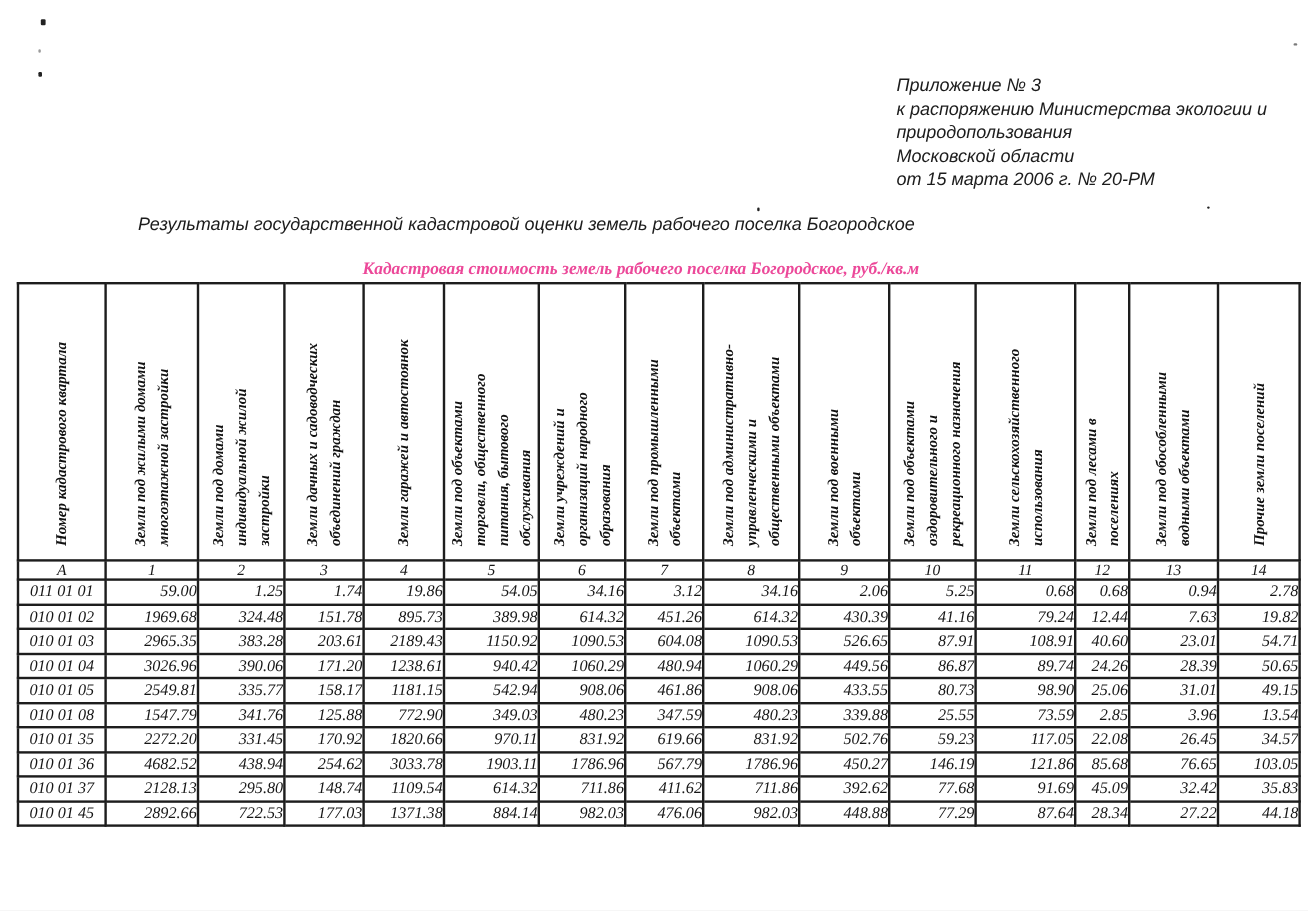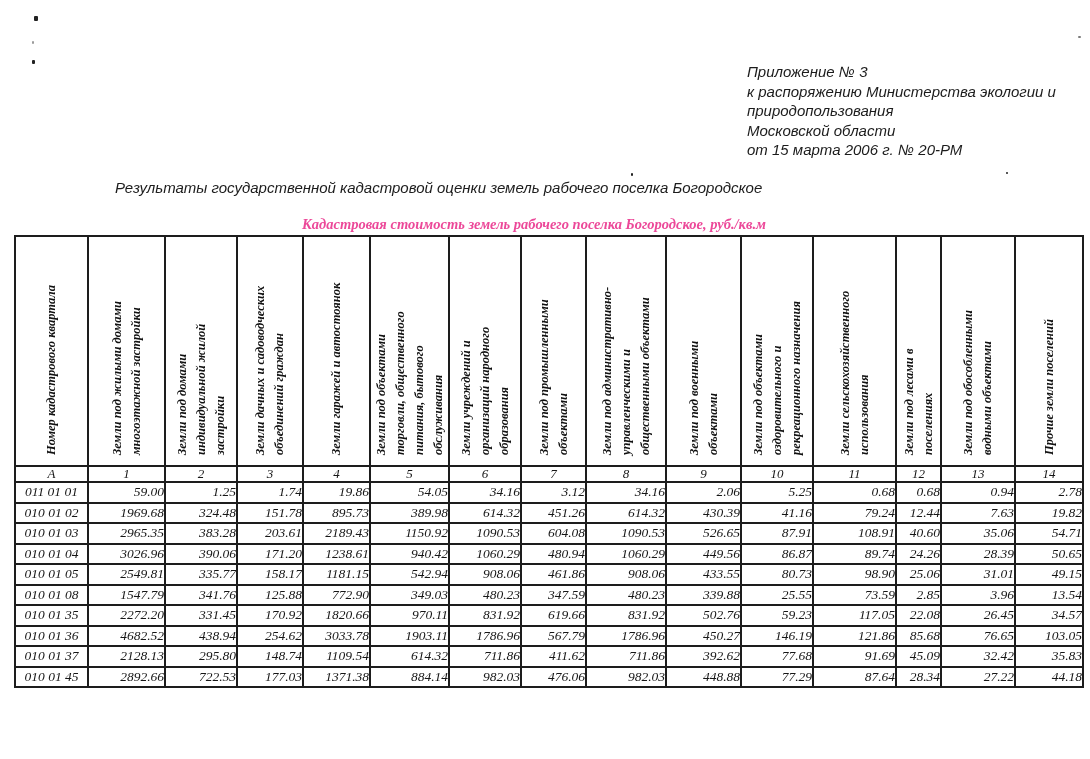--- a/index.html
+++ b/index.html
@@ -229,21 +229,21 @@
           <td class="vcell">203.61</td>
           <td class="vcell">2189.43</td>
           <td class="vcell">1150.92</td>
           <td class="vcell">1090.53</td>
           <td class="vcell">604.08</td>
           <td class="vcell">1090.53</td>
           <td class="vcell">526.65</td>
           <td class="vcell">87.91</td>
           <td class="vcell">108.91</td>
           <td class="vcell">40.60</td>
-          <td class="vcell">35.06</td>
+          <td class="vcell">23.01</td>
           <td class="vcell">54.71</td>
         </tr>
         <tr>
           <td class="qcell">010 01 04</td>
           <td class="vcell">3026.96</td>
           <td class="vcell">390.06</td>
           <td class="vcell">171.20</td>
           <td class="vcell">1238.61</td>
           <td class="vcell">940.42</td>
           <td class="vcell">1060.29</td>

